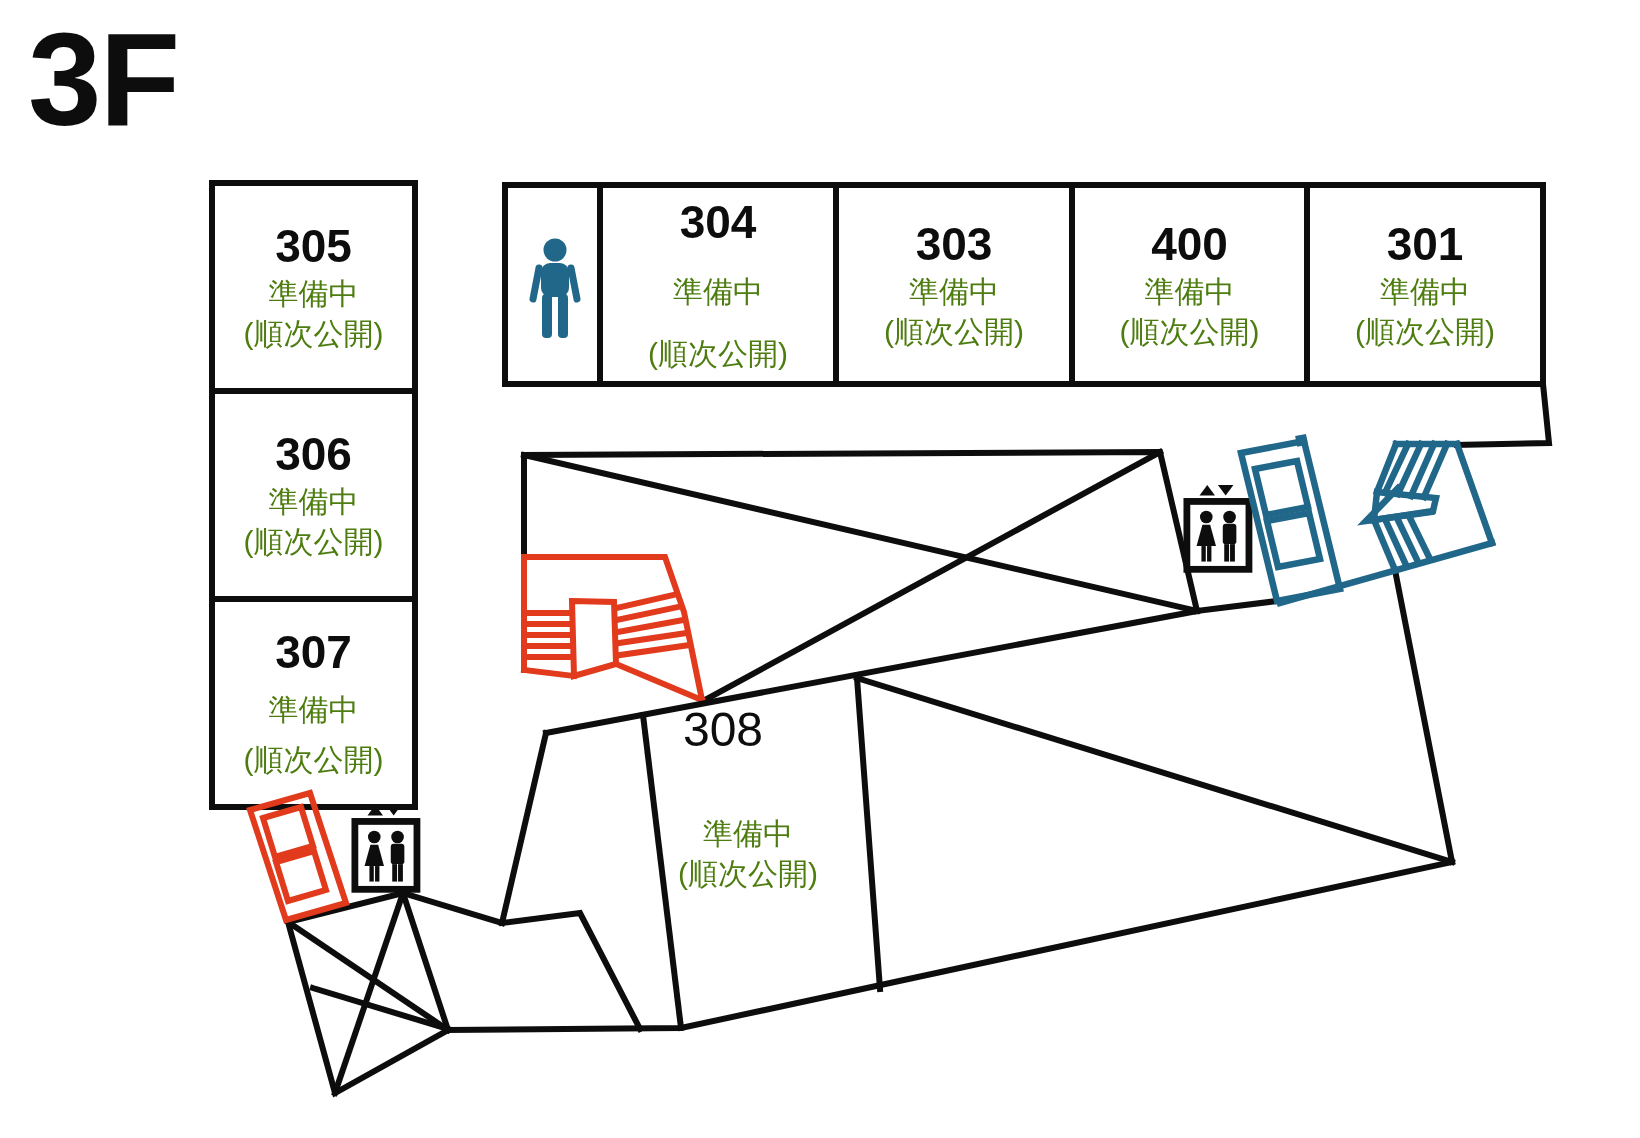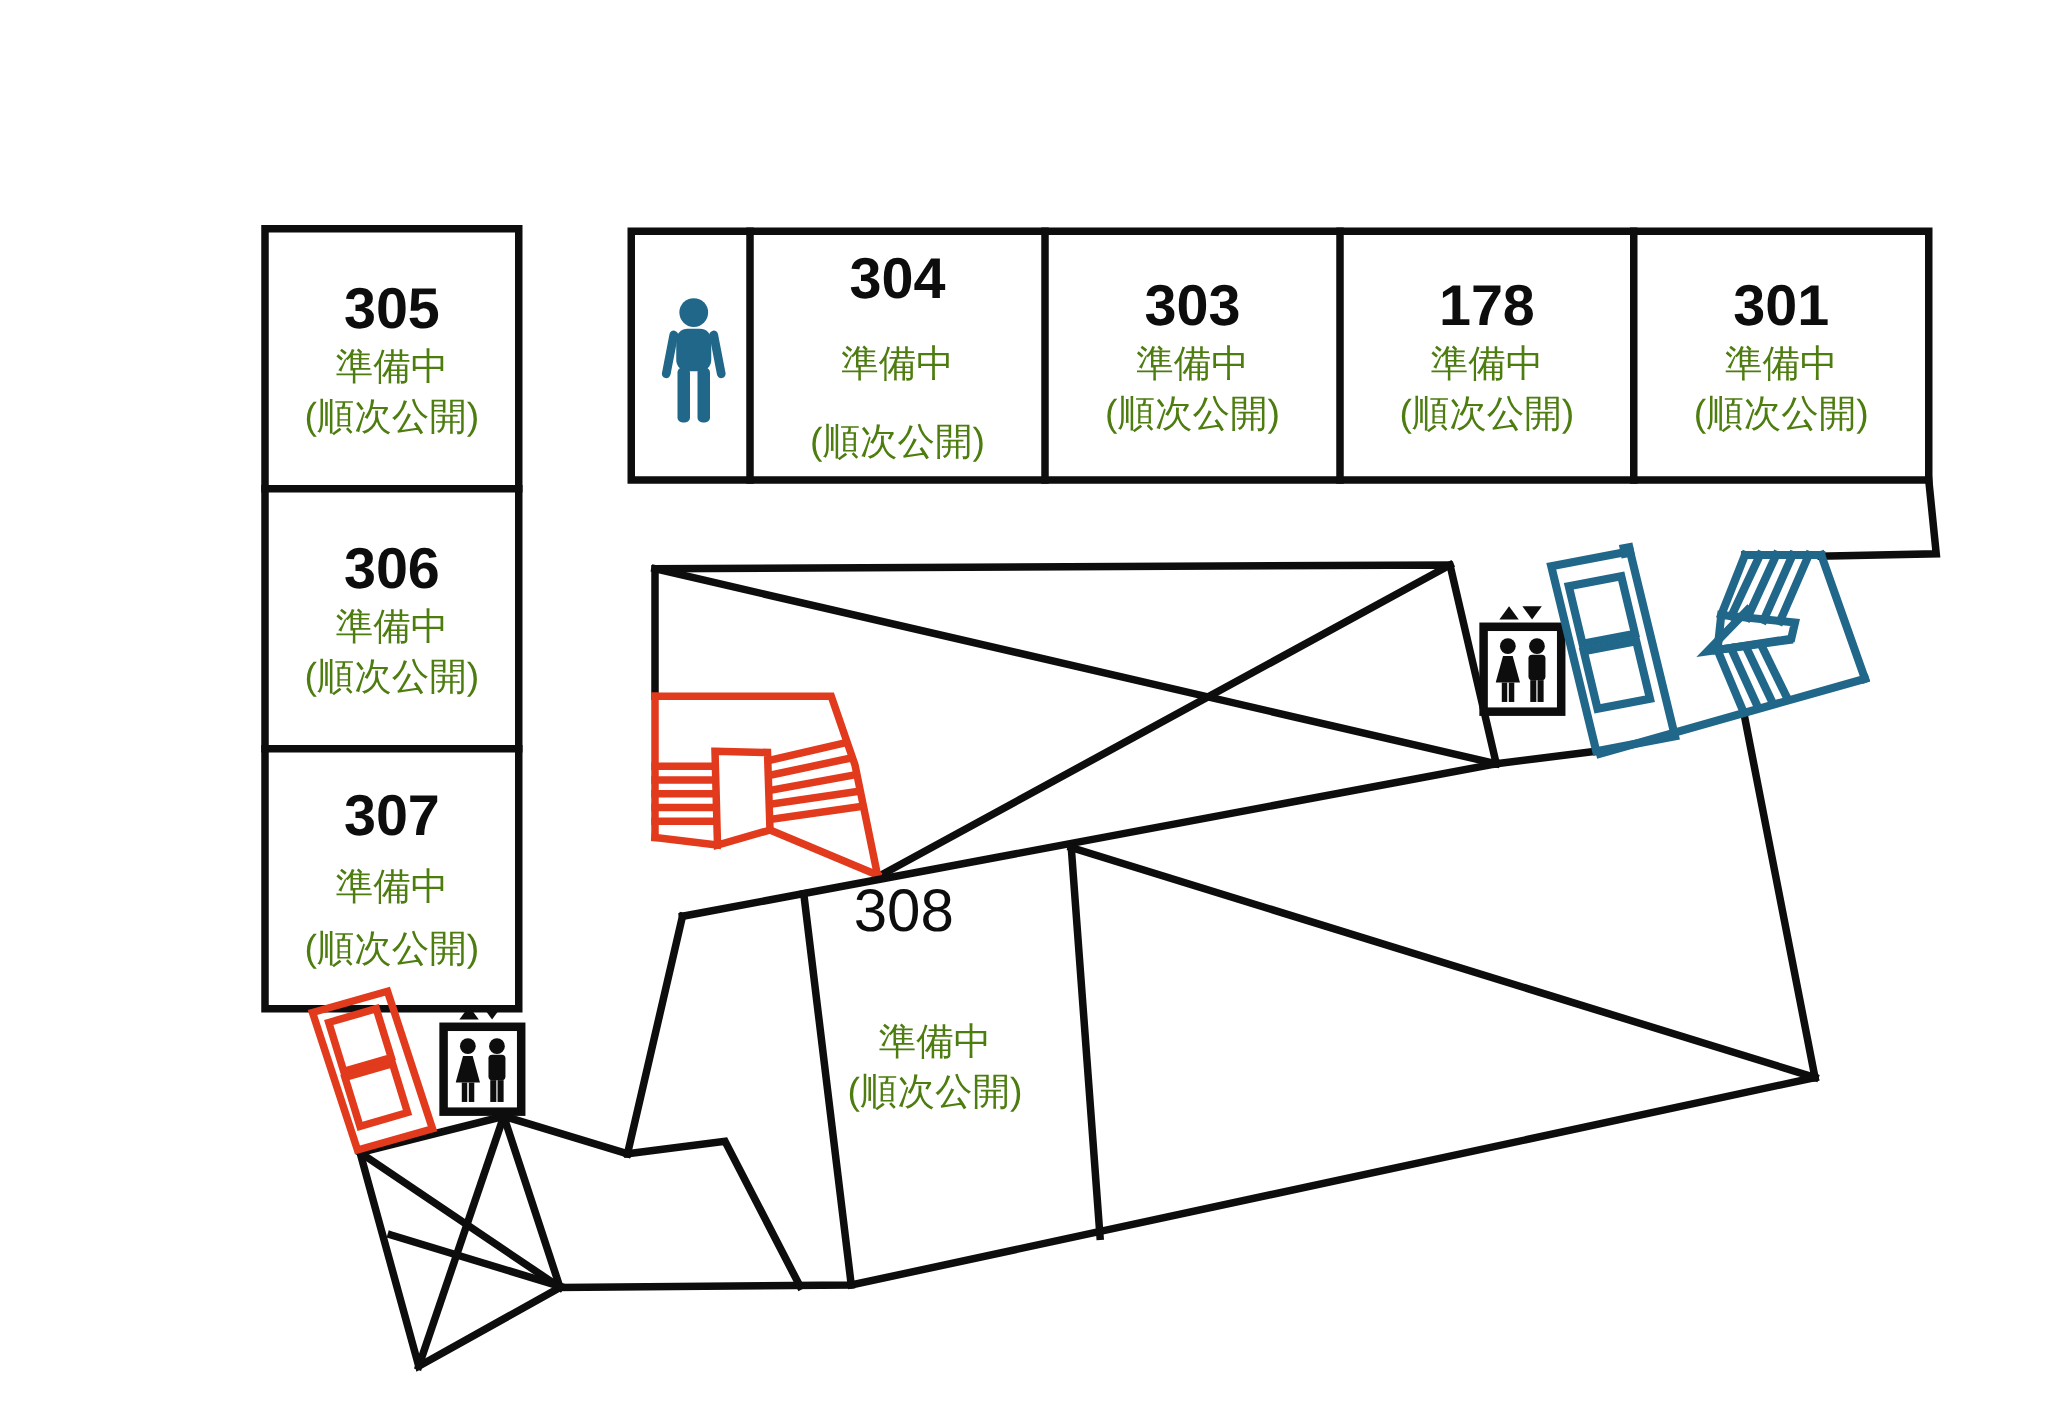--- a/index.html
+++ b/index.html
@@ -26,20 +26,21 @@
   .bl{stroke:var(--accent-blue,#20678a);stroke-width:6.5;fill:none;stroke-linecap:square;stroke-linejoin:miter;}
   .bf{fill:var(--accent-blue,#20678a);stroke:none;}
   .kf{fill:var(--wall,#0d0d0d);stroke:none;}
   .kfr{fill:none;stroke:var(--wall,#0d0d0d);stroke-width:7;}
 </style>
 </head>
 <body>
 
 <div class="stage">
 
+  <div class="title">3F</div>
 
   <svg class="plan" viewBox="0 0 1640 1138">
 
     <defs>
       <g id="elev">
         <polygon points="17,13 33,13 25,2"></polygon>
         <polygon points="36,2 52,2 44,13"></polygon>
         <rect x="4" y="19" width="64" height="70" class="kfr"></rect>
         <circle cx="24" cy="35" r="6.5"></circle>
         <polygon points="20,43 28,43 34,65 14,65"></polygon>
@@ -158,21 +159,21 @@
       <polyline points="1398,488 1366,521 1431,512" class="bl"></polyline>
     </g>
   </svg>
 
   <div class="cell" style="left:1307px;top:185px;width:236px;height:199px;">
     <div class="num">301</div>
     <div class="st">準備中</div>
     <div class="st">(順次公開)</div>
   </div>
   <div class="cell" style="left:1072px;top:185px;width:235px;height:199px;">
-    <div class="num">178</div>
+    <div class="num">400</div>
     <div class="st">準備中</div>
     <div class="st">(順次公開)</div>
   </div>
   <div class="cell" style="left:836px;top:185px;width:236px;height:199px;">
     <div class="num">303</div>
     <div class="st">準備中</div>
     <div class="st">(順次公開)</div>
   </div>
   <div class="cell" style="left:600px;top:185px;width:236px;height:199px;gap:24px;">
     <div class="num">304</div>

